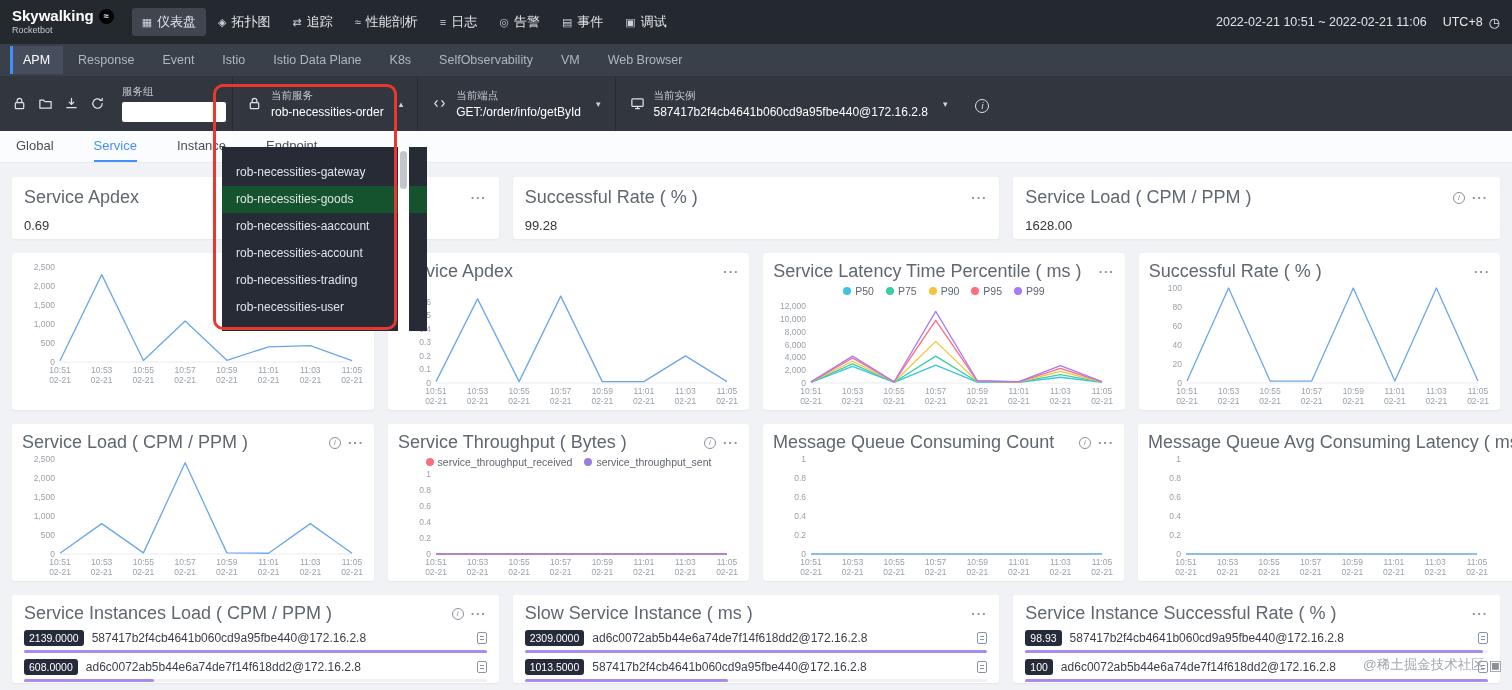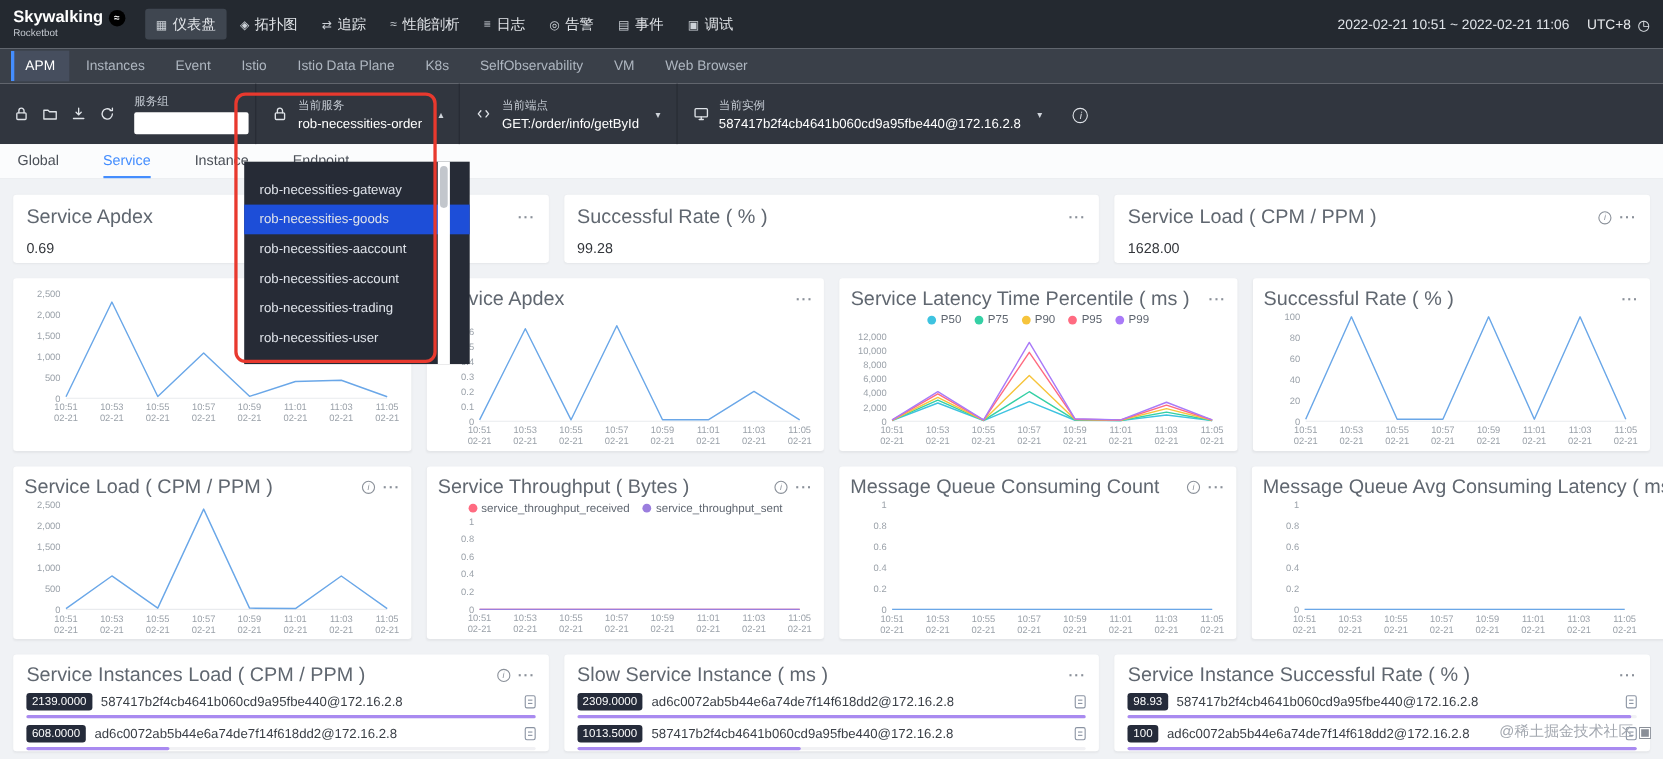--- a/index.html
+++ b/index.html
@@ -74,21 +74,21 @@
   .li-badge{background:#252b3a;color:#fff;font-size:10.5px;padding:2px 5px;border-radius:3px;white-space:nowrap}
   .li-label{font-size:12px;color:#3a3f46;white-space:nowrap;overflow:hidden}
   .li-doc{margin-left:auto;width:10px;height:12px;border:1px solid #8a93a2;border-radius:2px;position:relative;cursor:pointer;flex:0 0 auto}
   .li-doc::before{content:"";position:absolute;left:2px;right:2px;top:3px;border-top:1px solid #8a93a2;box-shadow:0 3px 0 #8a93a2}
   .li-bar{height:3px;background:#f1f1f4;margin-top:4px;border-radius:2px}
   .li-bar-fill{height:100%;background:#a98af0;border-radius:2px}
 
   
   .dd-panel{position:absolute;left:222px;top:147px;width:205px;height:184px;background:#262b36;z-index:40;padding-top:12px}
   .dd-item{height:27px;line-height:27px;padding-left:14px;font-size:12px;color:#dfe3ea;cursor:pointer;white-space:nowrap}
-  .dd-item.hl{background:#1d4ed8}
+  .dd-item.hl{background:#14532d}
   .dd-scroll{position:absolute;left:398px;top:147px;width:11px;height:184px;background:#fff;z-index:40}
   .dd-thumb{width:7px;height:38px;background:#c2c6cc;border-radius:4px;margin:4px auto 0}
   .annotation-box{position:absolute;left:213px;top:84px;width:184px;height:246px;border:3px solid #e8392e;border-radius:10px;z-index:50;pointer-events:none}
 
   .watermark{position:absolute;right:10px;bottom:16px;font-size:13.5px;color:#a3a8b0;display:flex;align-items:center;gap:4px;z-index:30}
   .wm-icon{font-size:14px;color:#8a8f98}
 </style>
 </head>
 <body>
 
@@ -137,21 +137,21 @@
   <div class="top-spacer"></div>
   <div class="time-range">2022-02-21 10:51 ~ 2022-02-21 11:06</div>
   <div class="tz">
     <span>UTC+8</span>
     <span class="tz-icon">◷</span>
   </div>
 </header>
 
 <nav class="layerbar">
     <div class="ltab active">APM</div>
-    <div class="ltab">Instances</div>
+    <div class="ltab">Response</div>
     <div class="ltab">Event</div>
     <div class="ltab">Istio</div>
     <div class="ltab">Istio Data Plane</div>
     <div class="ltab">K8s</div>
     <div class="ltab">SelfObservability</div>
     <div class="ltab">VM</div>
     <div class="ltab">Web Browser</div>
   </nav>
 
 <div class="toolbar">

